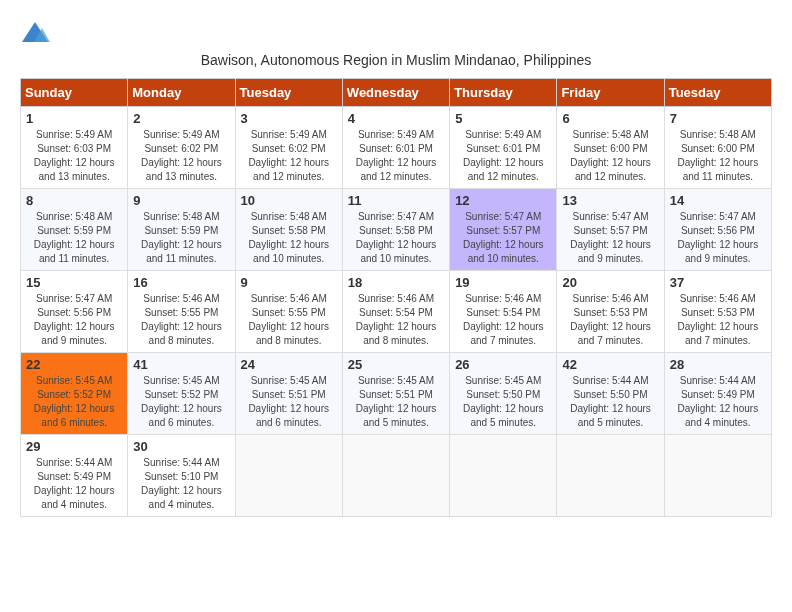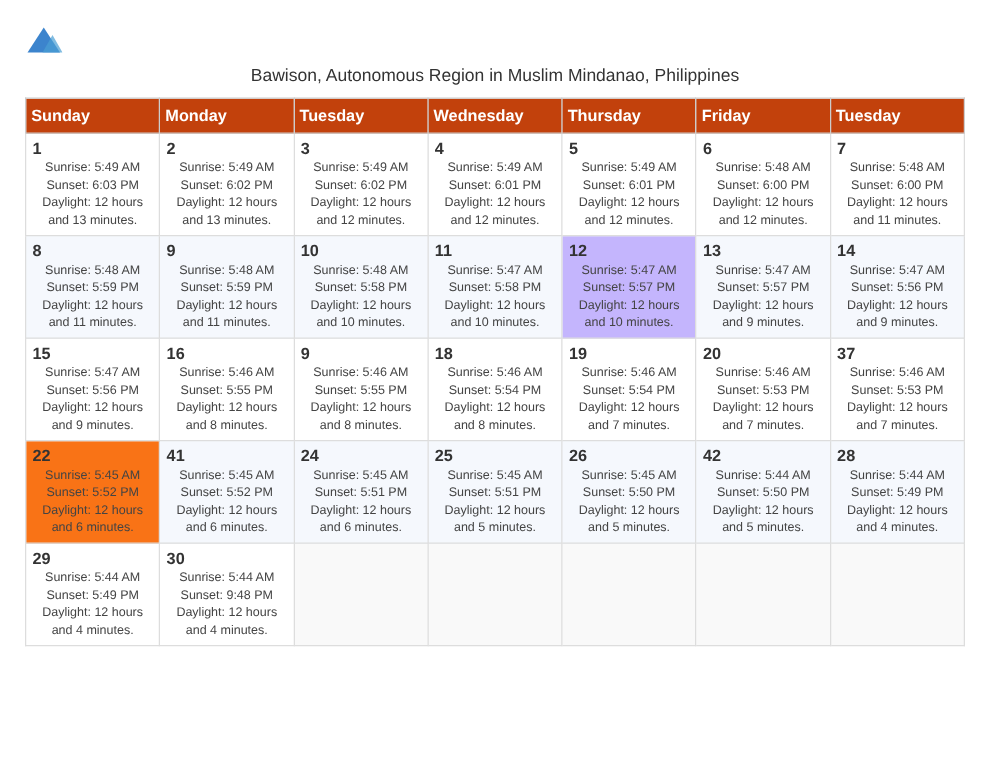--- a/index.html
+++ b/index.html
@@ -341,21 +341,21 @@
         <div class="day-info">
           <span>Sunrise: 5:44 AM</span><br>
           <span>Sunset: 5:49 PM</span><br>
           <span>Daylight: 12 hours and 4 minutes.</span>
         </div>
       </td>
         <td>
         <span class="day-number">30</span>
         <div class="day-info">
           <span>Sunrise: 5:44 AM</span><br>
-          <span>Sunset: 9:48 PM</span><br>
+          <span>Sunset: 5:10 PM</span><br>
           <span>Daylight: 12 hours and 4 minutes.</span>
         </div>
       </td>
         <td class="empty-cell"></td>
         <td class="empty-cell"></td>
         <td class="empty-cell"></td>
         <td class="empty-cell"></td>
         <td class="empty-cell"></td>
       </tr>
     </tbody>

